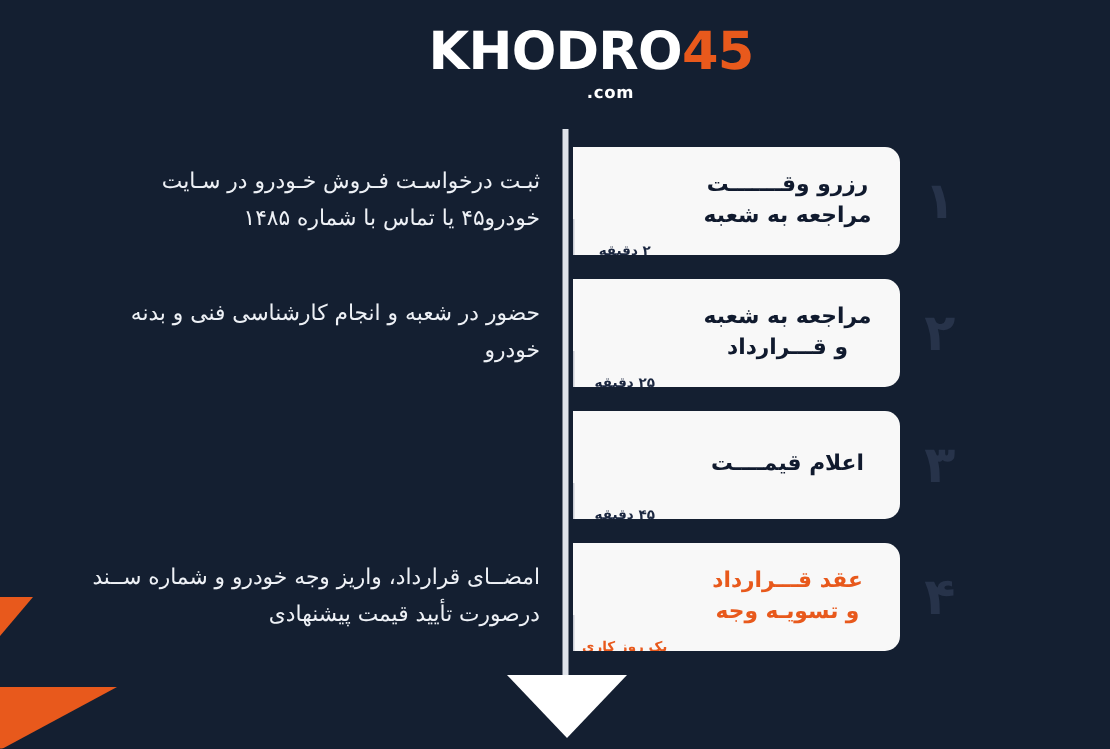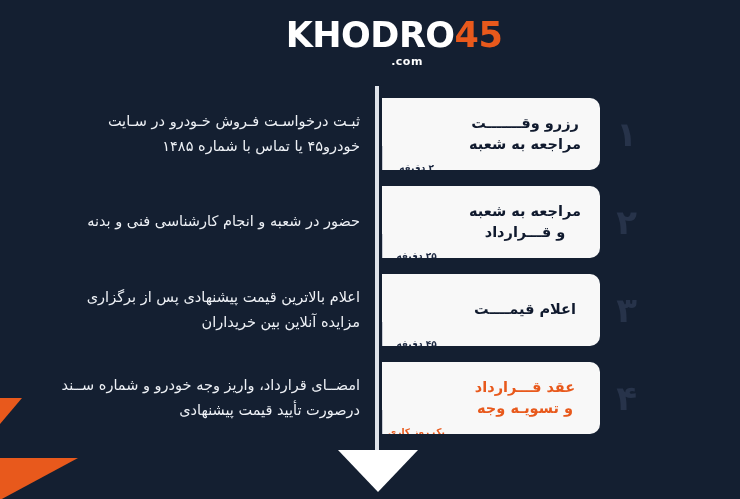--- a/index.html
+++ b/index.html
@@ -223,20 +223,21 @@
         <div class="icon-time">۲۵ دقیقه</div>
       </div>
       <div class="card-title">
         <span>مراجعه به شعبه</span>
         <span>و قـــرارداد</span>
       </div>
     </div>
     <div class="desc">
       <div class="desc-text">
         <div>حضور در شعبه و انجام کارشناسی فنی و بدنه</div>
+        <div>خودرو</div>
       </div>
     </div>
   </div>
 
   <div class="step step-3">
     <div class="step-num">۳</div>
     <div class="card">
       <div class="card-icon">
         <svg class="icon-glyph" viewBox="0 0 24 24">
           <circle cx="12" cy="2.6" r="1.5" fill="#101a2e"></circle>
@@ -248,26 +249,20 @@
           <path d="M21 12.5 L23 16 L19.8 16.6 Z" fill="#101a2e"></path>
           <circle cx="12" cy="14.4" r="2.3" fill="#f8f8f8"></circle>
           <rect x="6.8" y="18.4" width="10.4" height="2.1" rx="0.6" fill="#101a2e"></rect>
         </svg>
         <div class="icon-time">۴۵ دقیقه</div>
       </div>
       <div class="card-title">
         <span>اعلام قیمــــت</span>
       </div>
     </div>
-    <div class="desc">
-      <div class="desc-text">
-        <div>اعلام بالاترین قیمت پیشنهادی پس از برگزاری</div>
-        <div>مزایده آنلاین بین خریداران</div>
-      </div>
-    </div>
   </div>
 
   <div class="step step-4">
     <div class="step-num">۴</div>
     <div class="card">
       <div class="card-icon">
         <svg class="icon-glyph" viewBox="0 0 24 24">
           <circle cx="10.3" cy="4.6" r="3.4" fill="#e8591c"></circle>
           <path d="M6.2 8.2h8.2l-1 -1.4H7.2z" fill="#e8591c"></path>
           <rect x="2.3" y="8.4" width="19.4" height="12.4" rx="2.2" fill="#e8591c"></rect>

